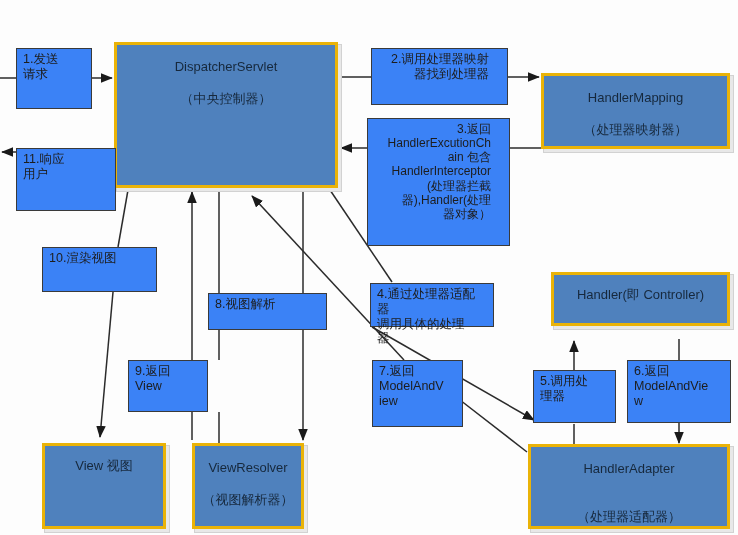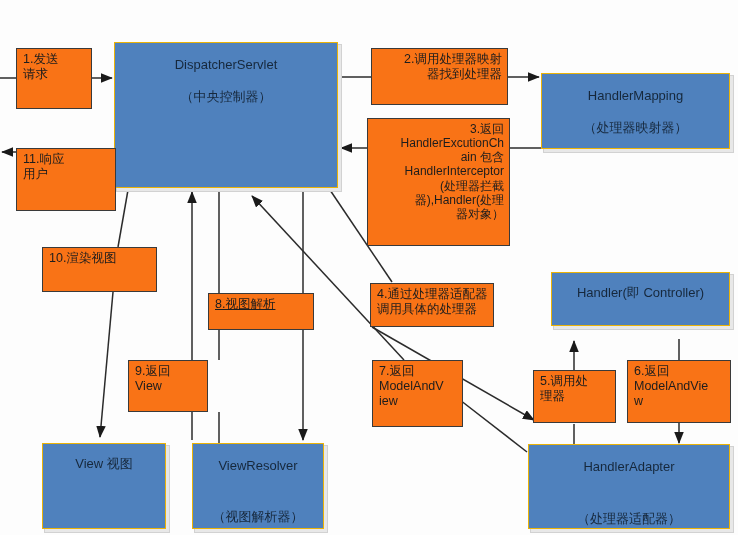--- a/index.html
+++ b/index.html
@@ -20,35 +20,35 @@
     left: 0;
     top: 0;
     width: 738px;
     height: 535px;
     pointer-events: none;
   }
   
   .note {
     position: absolute;
     box-sizing: border-box;
-    background: #f97316;
+    background: #3b82f6;
     border: 1.4px solid #3a3a3a;
     color: #1d1d1d;
     font-size: 12.5px;
     line-height: 1.18;
-    padding: 3px 5px 2px 6px;
+    padding: 3px 18px 2px 6px;
     white-space: pre-line;
     z-index: 3;
   }
   
   .comp {
     position: absolute;
     box-sizing: border-box;
     background: #4f81bd;
-    border: 1px solid #eab308;
+    border: 3px solid #eab308;
     box-shadow: 3px 3px 0 0 #e8e8e8, 3px 3px 0 1px #d2d2d2;
     display: flex;
     flex-direction: column;
     align-items: center;
     justify-content: flex-start;
     color: #16283c;
     font-size: 13px;
     z-index: 2;
   }
   .comp .l1 { margin-top: 14px; }
@@ -121,21 +121,21 @@
 
   <div class="comp" style="left:528px; top:444px; width:202px; height:85px;justify-content:space-between;">
     <span class="l1">HandlerAdapter</span>
     <span class="l2">（处理器适配器）</span>
   </div>
 
   <div class="comp single" style="left:42px; top:443px; width:124px; height:86px;">
     <span class="l1">View 视图</span>
   </div>
 
-  <div class="comp" style="left:192px; top:443px; width:132px; height:86px;gap:19px;">
+  <div class="comp" style="left:192px; top:443px; width:112px; height:86px;">
     <span class="l1">ViewResolver</span>
     <span class="l2">（视图解析器）</span>
   </div>
 
   <div class="note" style="left:16px; top:48px; width:76px; height:61px;">1.发送
 请求</div>
 
   <div class="note" style="left:16px; top:120px; width:100px; height:63px;margin-top:28px;">11.响应
 用户</div>
 
@@ -145,21 +145,21 @@
   <div class="note" style="left:367px; top:118px; width:143px; height:128px; font-size:12px;text-align:right;">3.返回
 HandlerExcutionCh
 ain 包含
 HandlerInterceptor
 (处理器拦截
 器),Handler(处理
 器对象）</div>
 
   <div class="note" style="left:42px; top:247px; width:115px; height:45px;">10.渲染视图</div>
 
-  <div class="note" style="left:208px; top:293px; width:106px; height:37px;text-decoration:underline;">8.视图解析</div>
+  <div class="note" style="left:208px; top:293px; width:119px; height:37px;">8.视图解析</div>
 
   <div class="note" style="left:128px; top:360px; width:80px; height:52px;">9.返回
 View</div>
 
   <div class="note" style="left:370px; top:283px; width:124px; height:44px;">4.通过处理器适配器
 调用具体的处理器</div>
 
   <div class="note" style="left:372px; top:360px; width:91px; height:67px;">7.返回
 ModelAndV
 iew</div>

